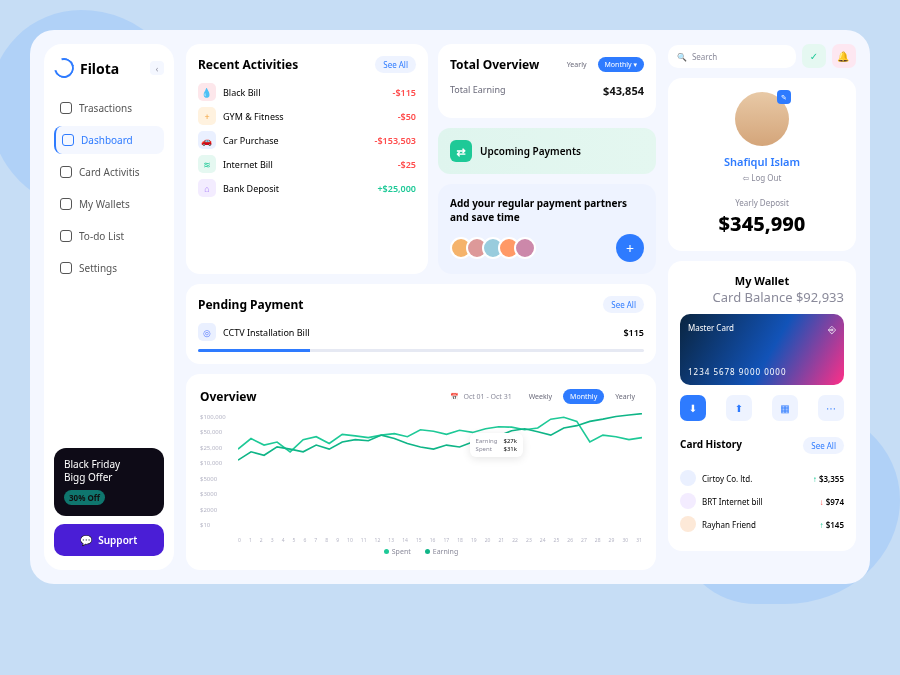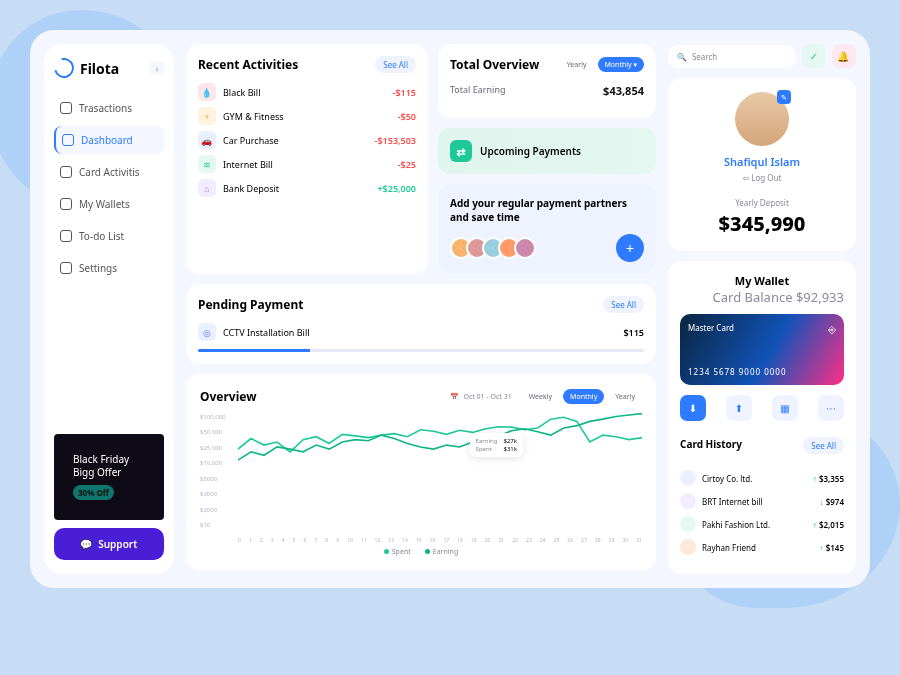--- a/index.html
+++ b/index.html
@@ -8,21 +8,21 @@
 .bgblob1{position:absolute;left:-40px;top:-20px;width:200px;height:200px;background:#b0d1f7;border-radius:50% 60% 40% 55%;z-index:-1}
 .bgblob2{position:absolute;right:-30px;bottom:-20px;width:220px;height:200px;background:#b0d1f7;border-radius:45% 55% 60% 40%;z-index:-1}
 .sidebar{width:130px;background:#fff;border-radius:18px;padding:14px 10px;display:flex;flex-direction:column}
 .logo{display:flex;align-items:center;gap:6px;margin-bottom:16px}
 .logo-ic{width:20px;height:20px;border:2.5px solid #2e7bff;border-radius:50%;border-left-color:transparent;transform:rotate(30deg)}
 .logo-txt{font-weight:700;font-size:14px}
 .nav{display:flex;flex-direction:column;gap:4px;flex:1}
 .nav-item{display:flex;align-items:center;gap:7px;padding:7px 6px;border-radius:8px;font-size:10px;color:#555;cursor:pointer}
 .nav-item.active{color:#2e7bff;background:#f4f7ff;border-left:2px solid #2e7bff}
 .nav-ic{width:12px;height:12px;border:1.5px solid currentColor;border-radius:3px;flex-shrink:0}
-.promo{background:#0e0b17;border-radius:4px;padding:19px;color:#fff;margin-top:12px;position:relative;overflow:hidden}
+.promo{background:#0e0b17;border-radius:12px;padding:10px;color:#fff;margin-top:12px;position:relative;overflow:hidden}
 .promo-txt{font-size:10px;line-height:1.3}
 .promo-off{background:#0f766e;color:#111;font-size:8px;font-weight:700;padding:2px 5px;border-radius:8px;display:inline-block;margin-top:5px}
 .support-btn{background:#4a1ed6;color:#fff;border:none;border-radius:10px;padding:9px;font-size:10px;font-weight:600;margin-top:8px;cursor:pointer;display:flex;align-items:center;justify-content:center;gap:5px}
 .main{flex:1;display:flex;flex-direction:column;gap:10px}
 .row{display:flex;gap:10px}
 .card{background:#fff;border-radius:14px;padding:12px}
 .card-hd{display:flex;justify-content:space-between;align-items:center;margin-bottom:10px}
 .card-title{font-size:12px;font-weight:700}
 .see-all{background:#eef3ff;color:#2e7bff;font-size:8px;padding:3px 8px;border-radius:10px;border:none;cursor:pointer}
 .act-list{display:flex;flex-direction:column;gap:6px}
@@ -363,27 +363,20 @@
           </div>
           <div class="hist-row">
             <div class="hist-left">
               <span class="hist-ic" style="background:#f3ecff"></span>
               <span>BRT Internet bill</span>
             </div>
             <span class="hist-amt"><span class="arrow-down">↓</span> $974</span>
           </div>
           <div class="hist-row">
             <div class="hist-left">
-              <span class="hist-ic" style="background:#e5f8f1"></span>
-              <span>Pakhi Fashion Ltd.</span>
-            </div>
-            <span class="hist-amt"><span class="arrow-up">↑</span> $2,015</span>
-          </div>
-          <div class="hist-row">
-            <div class="hist-left">
               <span class="hist-ic" style="background:#fde9d8"></span>
               <span>Rayhan Friend</span>
             </div>
             <span class="hist-amt"><span class="arrow-up">↑</span> $145</span>
           </div>
         </div>
   </div>
 </div>
 
 </div>

